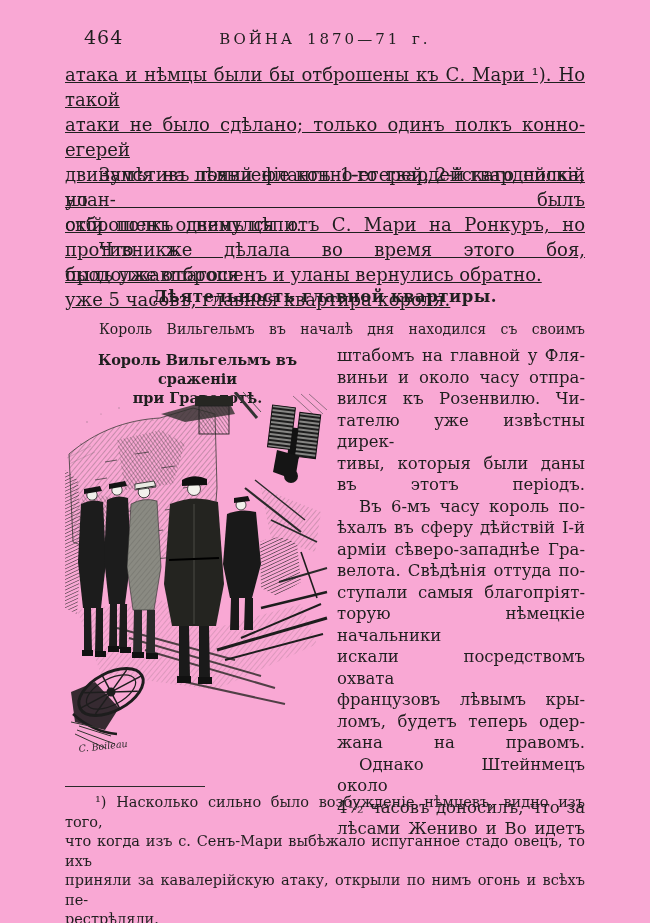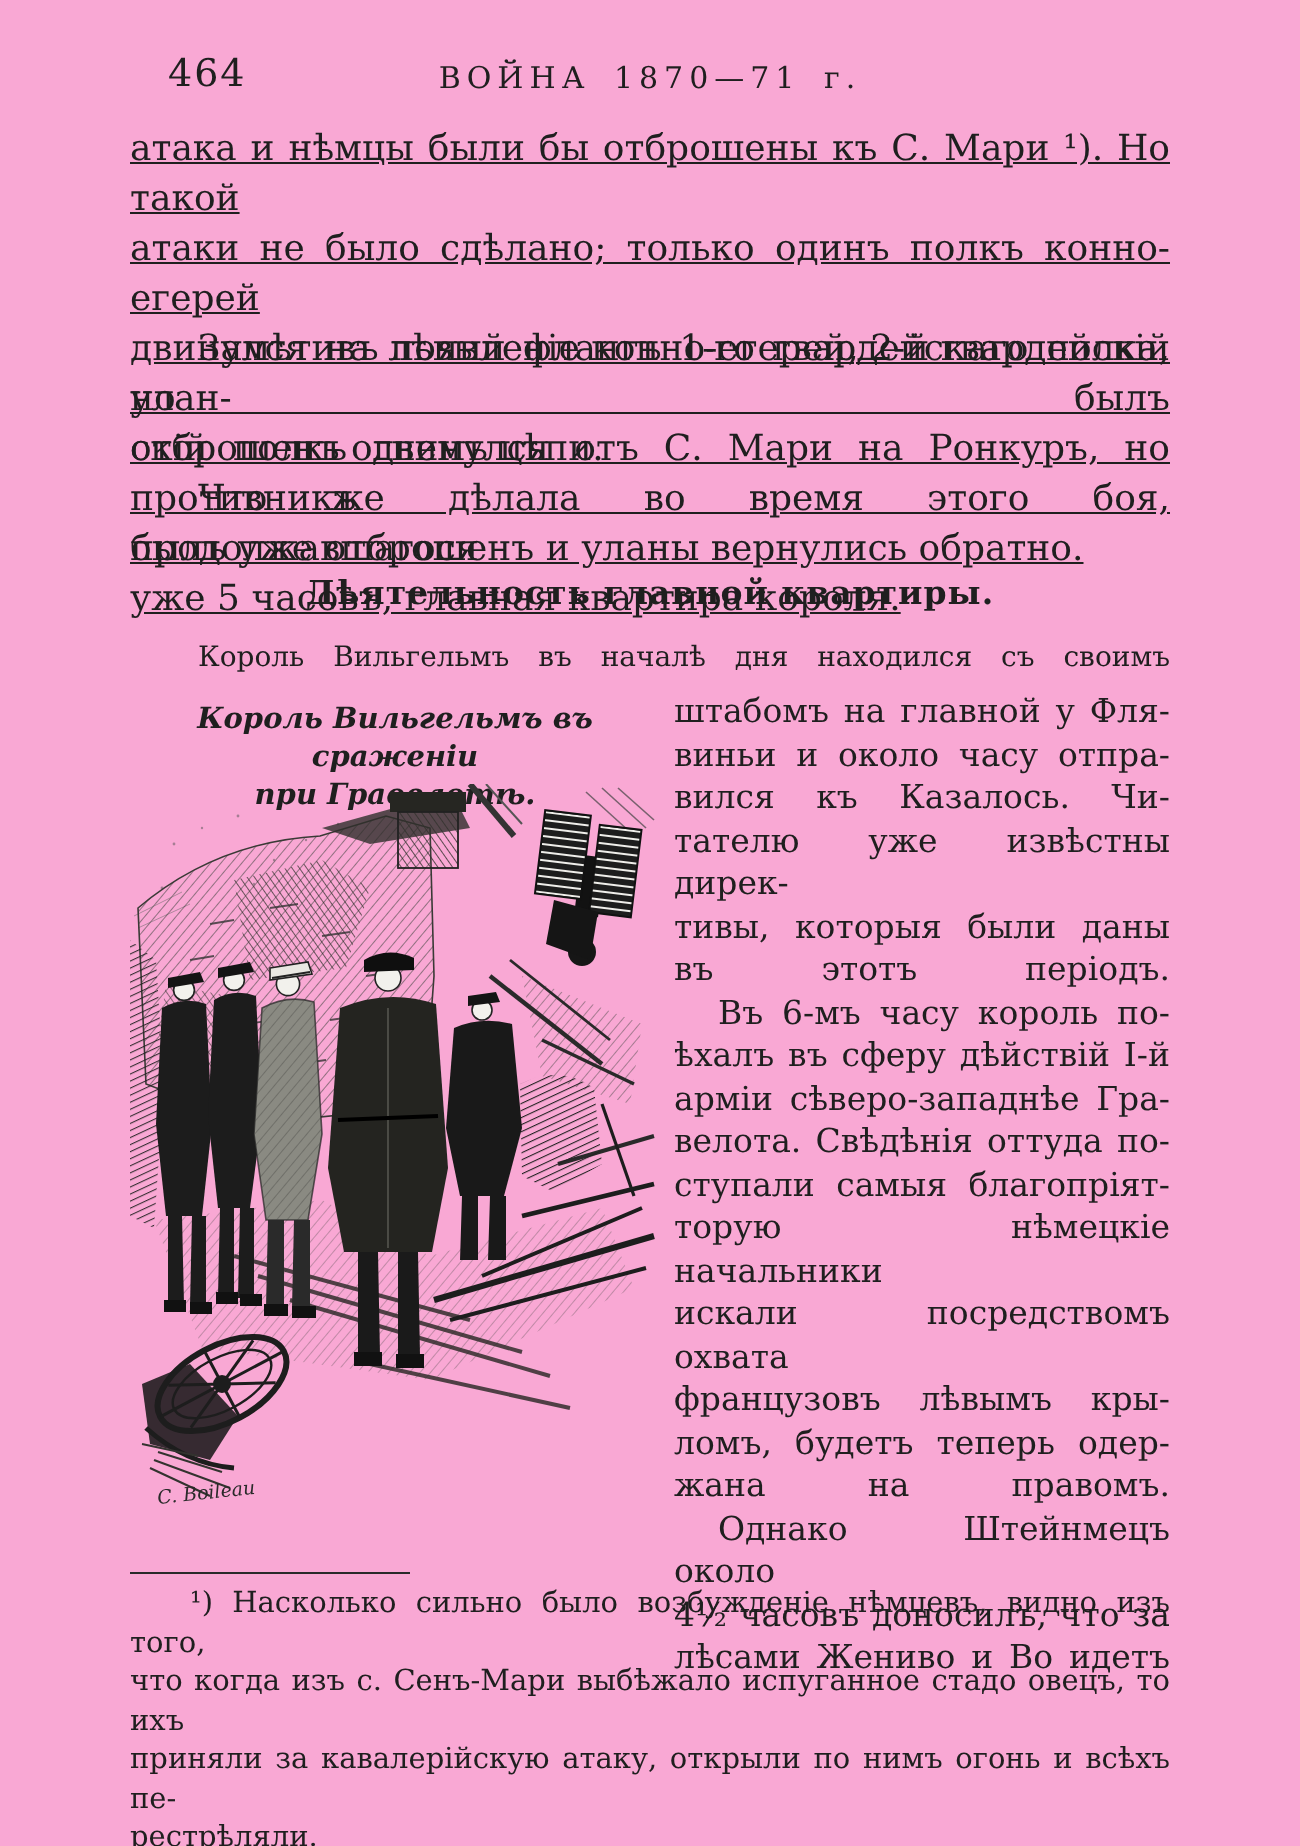--- a/index.html
+++ b/index.html
@@ -13,21 +13,21 @@
               font-size:15px; letter-spacing:3px; word-spacing:4px; }
   .para { position:absolute; left:65px; width:520px;text-decoration:underline; }
   .bline { font-size:18px; line-height:25px; text-align:justify; text-align-last:justify; }
   .plast { text-align-last:left; }
   .pindent { text-indent:34px; }
   .heading { position:absolute; left:65px; top:287px; width:520px; text-align:center;
              font-weight:bold; font-size:16.5px; letter-spacing:0.5px; }
   .leadline { position:absolute; left:65px; top:317px; width:520px; font-size:14px;
               line-height:25px; text-indent:34px; text-align:justify; text-align-last:justify; }
   .caption { position:absolute; left:65px; top:350px; width:265px; text-align:center;
-             font-weight:bold; font-style:italic; font-size:14.5px; line-height:19px; }
+             font-weight:bold; font-size:14.5px; line-height:19px; }
   .engraving { position:absolute; left:65px; top:392px; }
   .column { position:absolute; left:337px; top:345px; width:248px; }
   .cline { font-size:16.5px; line-height:21.5px; text-align:justify; text-align-last:justify; }
   .cindent { text-indent:22px; }
   .fnrule { position:absolute; left:65px; top:786px; width:140px; height:0;
             border-top:1.6px solid #2a2a2a; }
   .footnote { position:absolute; left:65px; top:793px; width:520px; }
   .fline { font-size:14.5px; line-height:19.5px; text-align:justify; text-align-last:justify; }
   .findent { text-indent:30px; }
 </style>
@@ -237,21 +237,21 @@
       <line x1="196" y1="216" x2="262" y2="200" stroke-width="2.4"></line>
       <line x1="236" y1="160" x2="252" y2="206" stroke-width="1.6"></line>
     </g>
 
     <text x="14" y="360" font-family="DejaVu Serif, serif" font-size="9.5" font-style="italic" fill="#2a2a2a" transform="rotate(-6 14 360)">C. Boileau</text>
   </svg>
 
   <div class="column">
     <div class="cline">штабомъ на главной у Фля-</div>
     <div class="cline">виньи и около часу отпра-</div>
-    <div class="cline">вился къ Казалось. Чи-</div>
+    <div class="cline">вился къ Розенвилю. Чи-</div>
     <div class="cline">тателю уже извѣстны дирек-</div>
     <div class="cline">тивы, которыя были даны</div>
     <div class="cline plast">въ этотъ періодъ.</div>
     <div class="cline cindent">Въ 6-мъ часу король по-</div>
     <div class="cline">ѣхалъ въ сферу дѣйствій I-й</div>
     <div class="cline">арміи сѣверо-западнѣе Гра-</div>
     <div class="cline">велота. Свѣдѣнія оттуда по-</div>
     <div class="cline">ступали самыя благопріят-</div>
     <div class="cline">торую нѣмецкіе начальники</div>
     <div class="cline">искали посредствомъ охвата</div>

